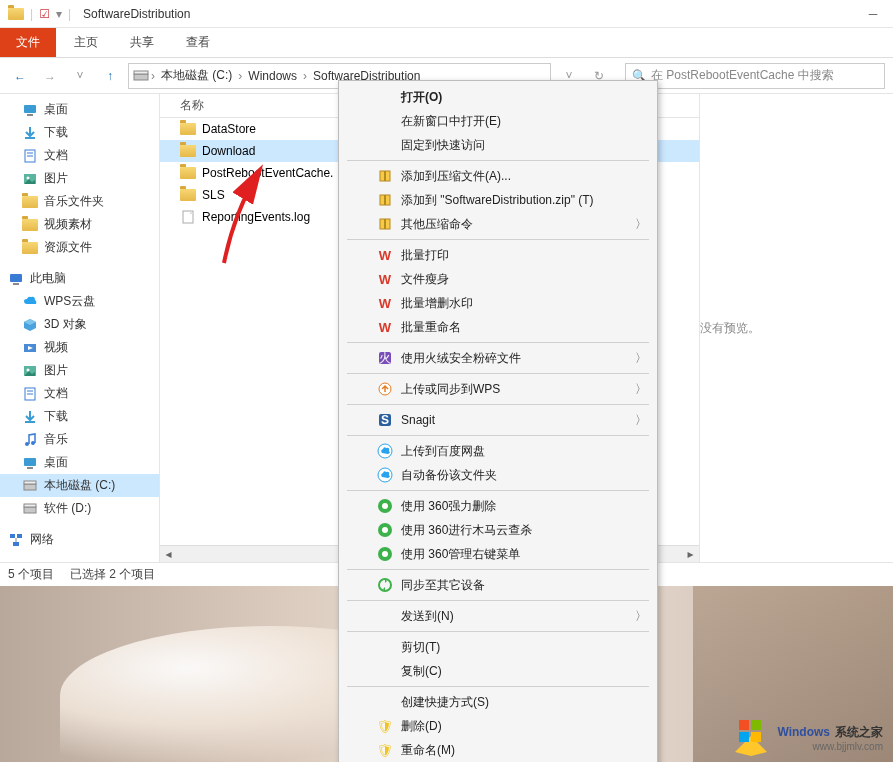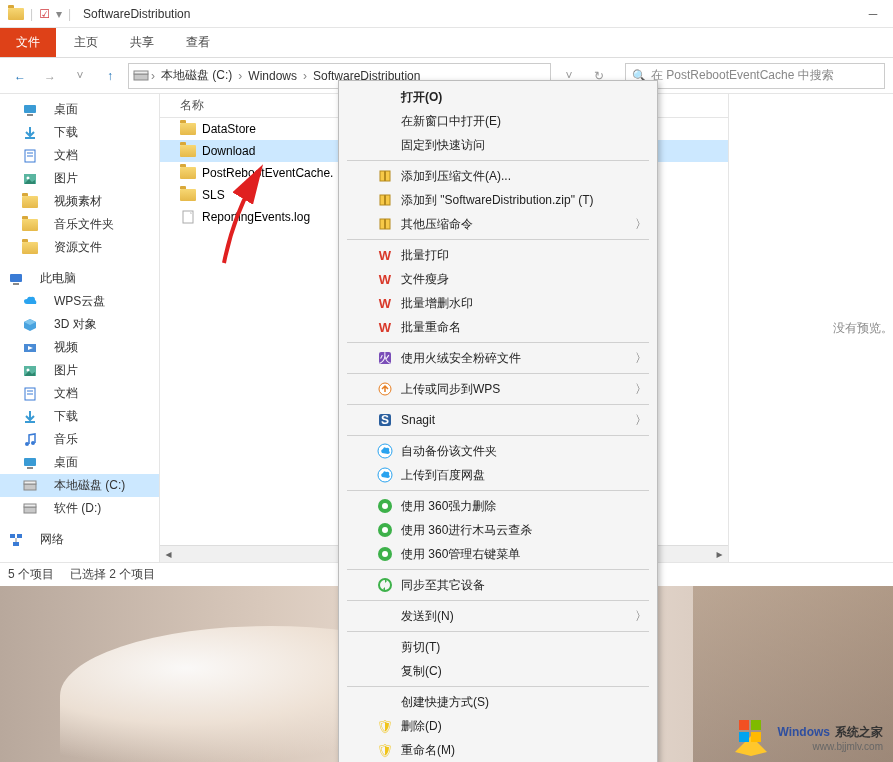--- a/index.html
+++ b/index.html
@@ -14,32 +14,32 @@
 .ribbon-tab.file { background: #de4118; color: #fff; margin-right: 2px; }
 .nav-bar { height: 36px; display: flex; align-items: center; padding: 4px 8px; gap: 6px; border-bottom: 1px solid #e5e5e5; }
 .nav-btn { width: 24px; height: 24px; display: flex; align-items: center; justify-content: center; color: #999; }
 .nav-btn.enabled { color: #1a6fb5; }
 .breadcrumb-box { flex: 1; height: 26px; border: 1px solid #ccc; display: flex; align-items: center; padding: 0 4px; max-width: 470px; }
 .breadcrumb-box .bc-item { padding: 0 4px; color: #333; }
 .breadcrumb-box .bc-sep { color: #888; padding: 0 2px; }
 .search-box { width: 260px; height: 26px; border: 1px solid #ccc; display: flex; align-items: center; padding: 0 6px; color: #888; margin-left: 8px; }
 .content { display: flex; height: calc(100% - 28px - 30px - 36px - 24px - 176px); }
 .tree { width: 160px; border-right: 1px solid #e5e5e5; overflow-y: auto; padding: 4px 0; }
-.tree-item { display: flex; align-items: center; padding: 3px 6px 3px 22px; gap: 16px; color: #333; white-space: nowrap; }
+.tree-item { display: flex; align-items: center; padding: 3px 6px 3px 22px; gap: 6px; color: #333; white-space: nowrap; }
 .tree-item.level0 { padding-left: 8px; font-weight: normal; }
 .tree-item.selected { background: #cce8ff; }
 .tree-spacer { height: 8px; }
 .tree-icon { width: 16px; height: 16px; display: inline-flex; align-items: center; justify-content: center; flex-shrink: 0; }
 .list-area { flex: 1; display: flex; flex-direction: column; position: relative; }
 .list-header { height: 24px; display: flex; align-items: center; border-bottom: 1px solid #e5e5e5; padding-left: 20px; color: #555; }
 .list-body { flex: 1; overflow: auto; }
 .list-row { display: flex; align-items: center; height: 22px; padding-left: 20px; gap: 6px; }
 .list-row.sel { background: #cce8ff; }
 .list-row.sel-extend { background: #cce8ff; }
-.preview-pane { width: 165px; border-left: 1px solid #e5e5e5; display: flex; align-items: center; justify-content: flex-end; color: #888; }
+.preview-pane { width: 194px; border-left: 1px solid #e5e5e5; display: flex; align-items: center; justify-content: flex-start; color: #888; }
 .statusbar { height: 24px; border-top: 1px solid #e5e5e5; display: flex; align-items: center; padding: 0 8px; gap: 16px; color: #444; }
 .wallpaper { height: 176px; background: linear-gradient(90deg, #b8a89c 0%, #d9c9bc 30%, #efe3d9 55%, #c9b9ad 100%); position: relative; }
 .wallpaper .watermark { position: absolute; right: 10px; bottom: 6px; display: flex; align-items: center; gap: 6px; }
 .wallpaper .watermark .txt { font-size: 18px; color: #2f4f9f; font-weight: bold; }
 .wallpaper .watermark .sub { font-size: 10px; color: #666; display: block; text-align: right; }
 .context-menu { position: absolute; top: 80px; left: 338px; width: 320px; background: #f5f5f5; border: 1px solid #bcbcbc; box-shadow: 2px 2px 6px rgba(0,0,0,.25); padding: 4px 2px; z-index: 100; }
 .cm-item { display: flex; align-items: center; height: 24px; padding: 0 26px 0 6px; position: relative; margin-left: 28px; }
 .cm-item .icon { width: 20px; display: inline-flex; align-items: center; justify-content: center; margin-right: 6px; flex-shrink: 0; }
 .cm-item .label { color: #222; }
 .cm-item .arrow { position: absolute; right: 8px; color: #555; font-family: monospace; }
@@ -146,27 +146,27 @@
               <circle cx="6" cy="7" r="1.5" fill="#fff"></circle>
               <path d="M3 12 L7 8 L10 11 L13 9 L13 13 L3 13 Z" fill="#2e8870"></path>
             </svg>
           </span>
           <span>图片</span>
         </div>
         <div class="tree-item">
           <span class="tree-icon">
             <span class="folder-ico"></span>
           </span>
+          <span>音乐文件夹</span>
+        </div>
+        <div class="tree-item">
+          <span class="tree-icon">
+            <span class="folder-ico"></span>
+          </span>
           <span>视频素材</span>
-        </div>
-        <div class="tree-item">
-          <span class="tree-icon">
-            <span class="folder-ico"></span>
-          </span>
-          <span>音乐文件夹</span>
         </div>
         <div class="tree-item">
           <span class="tree-icon">
             <span class="folder-ico"></span>
           </span>
           <span>资源文件</span>
         </div>
       </div>
     <div class="tree-spacer"></div>
     <div class="tree-item level0">
@@ -461,30 +461,30 @@
       <span class="arrow">〉</span>
     </div>
     <div class="cm-sep"></div>
     <div class="cm-item">
       <span class="icon">
         <svg width="16" height="16">
           <circle cx="8" cy="8" r="7" fill="#fff" stroke="#2aa3ef"></circle>
           <path d="M5 10 Q3 7 6 6 Q7 3 9 5 Q13 4 12 8 Q14 10 11 11 Z" fill="#2aa3ef"></path>
         </svg>
       </span>
-      <span class="label">自动备份该文件夹</span>
+      <span class="label">上传到百度网盘</span>
     </div>
     <div class="cm-item">
       <span class="icon">
         <svg width="16" height="16">
           <circle cx="8" cy="8" r="7" fill="#fff" stroke="#2aa3ef"></circle>
           <path d="M5 10 Q3 7 6 6 Q7 3 9 5 Q13 4 12 8 Q14 10 11 11 Z" fill="#2aa3ef"></path>
         </svg>
       </span>
-      <span class="label">上传到百度网盘</span>
+      <span class="label">自动备份该文件夹</span>
     </div>
     <div class="cm-sep"></div>
     <div class="cm-item">
       <span class="icon">
         <svg width="16" height="16">
           <circle cx="8" cy="8" r="7" fill="#3db14a"></circle>
           <circle cx="8" cy="8" r="3" fill="#fff"></circle>
         </svg>
       </span>
       <span class="label">使用 360强力删除</span>

